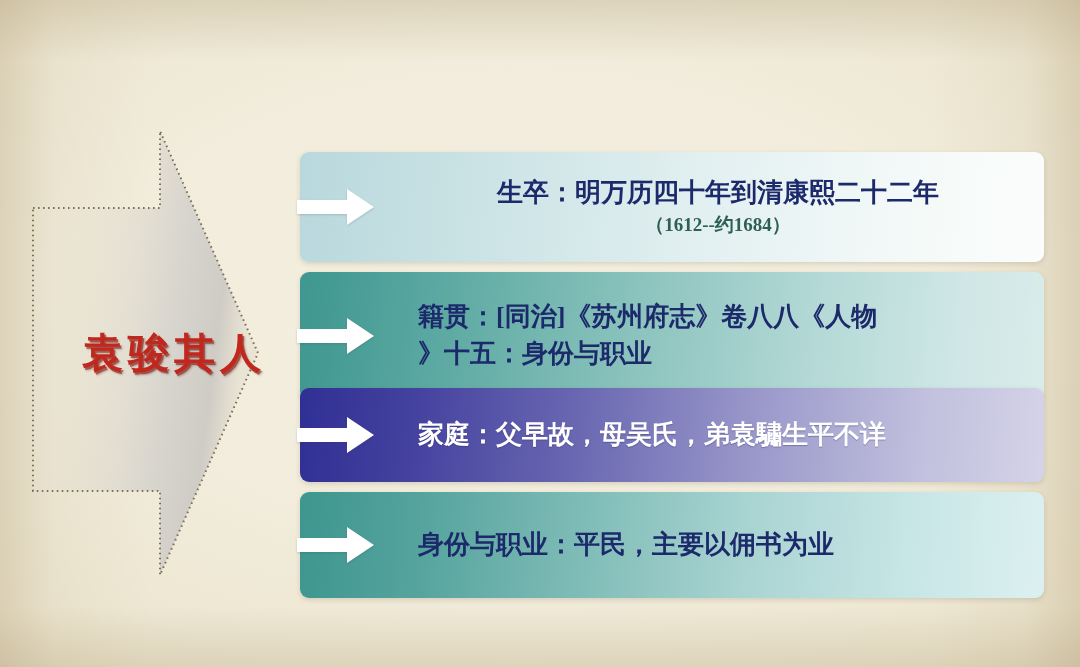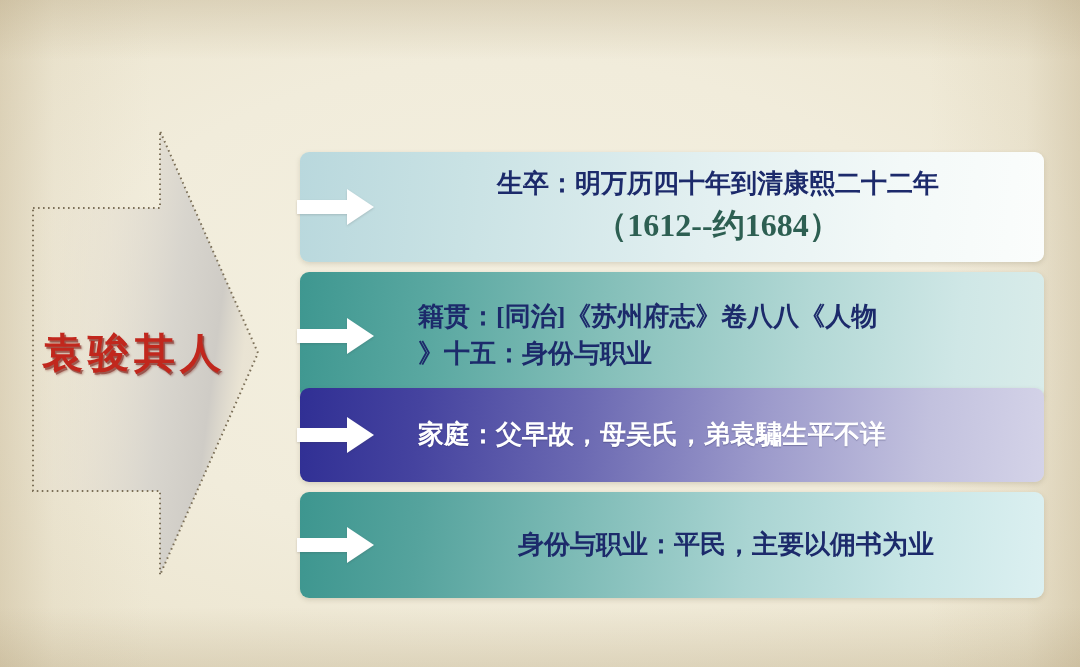--- a/index.html
+++ b/index.html
@@ -63,27 +63,27 @@
     z-index: 2;
   }
   .left-arrow-wrap svg {
     display: block;
     width: 100%;
     height: 100%;
     overflow: visible;
   }
   .arrow-label {
     position: absolute;
-    left: 0;
+    left: 16px;
     top: 0;
     width: 232px;
     height: 470px;
     display: flex;
     align-items: center;
-    justify-content: center;
+    justify-content: flex-end;
     z-index: 3;
     pointer-events: none;
   }
   .arrow-label span {
     font-family: "Liberation Serif", "DejaVu Serif", serif;
     font-size: 41px;
     font-weight: bold;
     letter-spacing: 5px;
     color: #c1271d;
     text-shadow:
@@ -167,25 +167,25 @@
     line-height: 1.42;
     white-space: pre-wrap;
     margin-left: 14px;
   }
 
   .dark-navy  { color: #1c2a6b; }
   .dark-green { color: #2d5f52; }
   .white-txt  { color: #ffffff; text-shadow: 0 1px 1px rgba(40,40,90,0.35); font-family: Liberation Serif, serif; }
 
   .row-1 .line-a { text-align: center; padding-right: 16px; }
-  .row-1 .line-b { text-align: center; padding-right: 16px; font-size: 32px; }
+  .row-1 .line-b { text-align: center; padding-right: 16px; font-size: 19px; }
   .row-2 .line-a,
   .row-2 .line-b { text-align: left; }
   .row-3 .line-a { text-align: left; }
-  .row-4 .line-a { text-align: center; }
+  .row-4 .line-a { text-align: left; }
 </style>
 </head>
 <body>
 
 <div id="slide">
 
   <div class="left-arrow-wrap">
     <svg viewBox="0 0 268 470" preserveAspectRatio="none">
       <defs>
         <linearGradient id="arrowFill" x1="0" y1="0" x2="1" y2="0.25">

